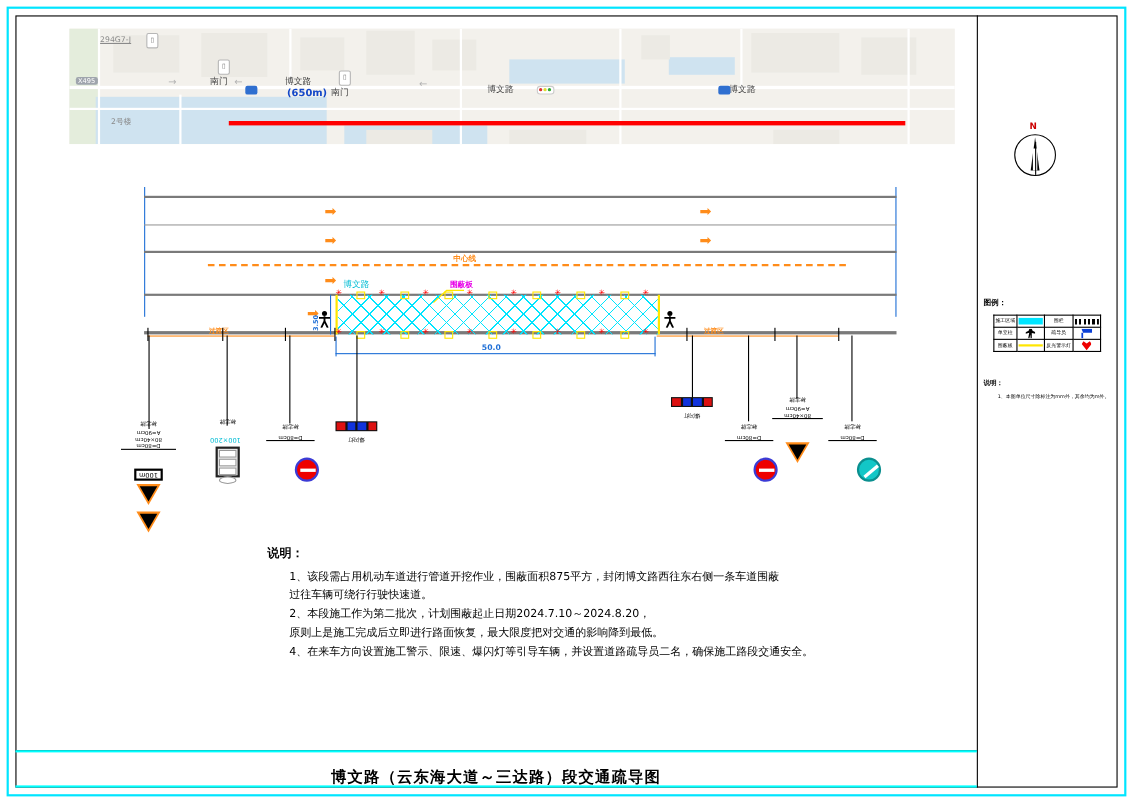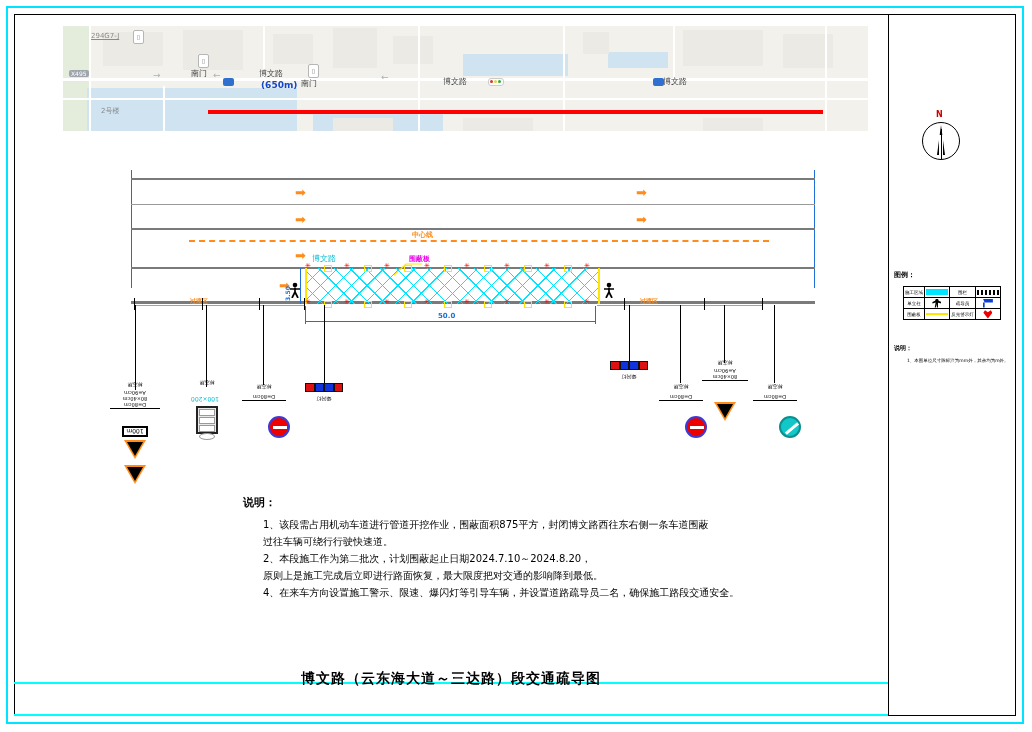--- a/index.html
+++ b/index.html
@@ -11,21 +11,21 @@
   .frame-outer{position:absolute;left:6px;top:6px;width:1018px;height:718px;
       border:2px solid #00e5ff;box-sizing:border-box;}
   .frame-inner{position:absolute;left:14px;top:14px;width:1002px;height:702px;
       border:1px solid #000;box-sizing:border-box;}
   .divider-v{position:absolute;left:888px;top:14px;width:1px;height:702px;background:#000;}
   .divider-h-title{position:absolute;left:14px;top:682px;width:874px;height:1px;background:#000;}
   .cyan-strip-top{position:absolute;left:14px;top:682px;width:874px;height:2px;background:#0ff;}
   .cyan-strip-bot{position:absolute;left:14px;top:714px;width:874px;height:2px;background:#0ff;}
 
   
-  .title-bar{position:absolute;left:14px;top:656px;width:874px;height:46px;
+  .title-bar{position:absolute;left:14px;top:684px;width:874px;height:46px;
       display:flex;align-items:center;justify-content:center;}
   .title-text{font-size:14px;font-weight:bold;color:#000;letter-spacing:1px;}
 
   
   .map{position:absolute;left:63px;top:26px;width:805px;height:105px;
       background:#f3f1ec;overflow:hidden;border:0;}
   .map-bg-green{position:absolute;left:0;top:0;width:26px;height:105px;background:#e4eddc;}
   .map-water{position:absolute;left:24px;top:62px;width:210px;height:46px;background:#cfe3f0;}
   .map-water2{position:absolute;left:250px;top:88px;width:130px;height:20px;background:#cfe3f0;}
   .map-water3{position:absolute;left:400px;top:28px;width:105px;height:22px;background:#cfe3f0;}

